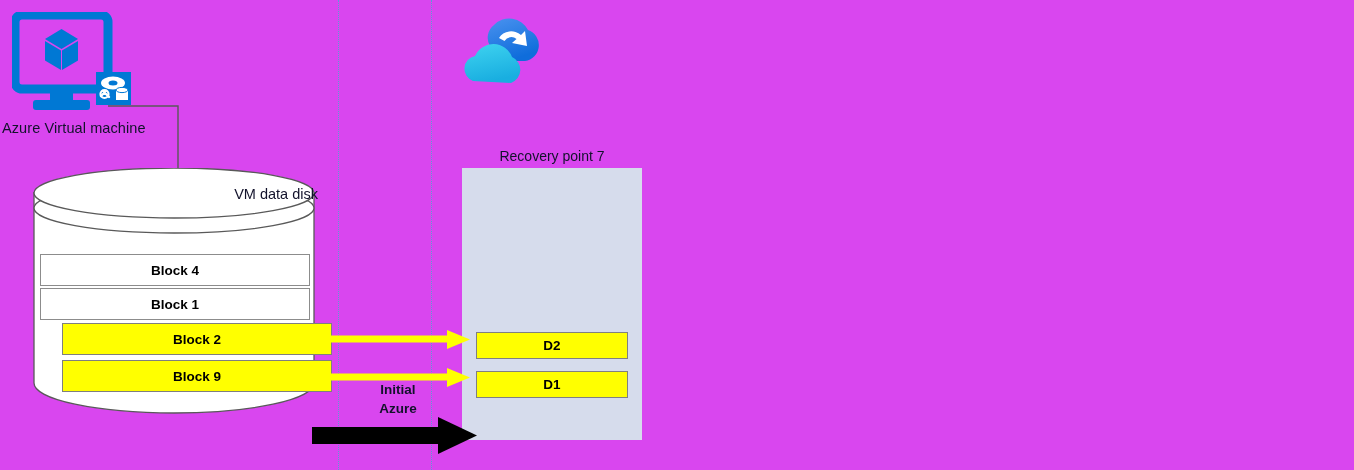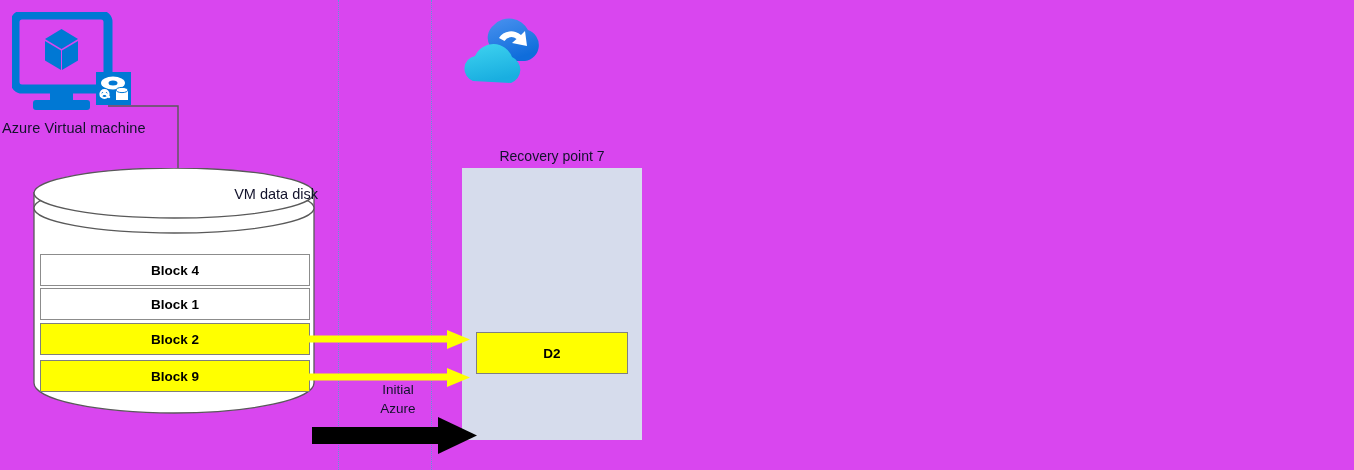--- a/index.html
+++ b/index.html
@@ -71,21 +71,21 @@
     box-sizing: border-box;
     border: 1px solid #8c8c8c;
     display: flex;
     align-items: center;
     justify-content: center;
     font-size: 13.5px;
     font-weight: bold;
     color: #000000;
     background: #ffffff;
   }
-  .block.highlight { background: #ffff00; border-color: #7f7f7f; }
+  .block.highlight { background: #ffff00; border-color: #7f7f7f; margin-left: 22px; }
 
   
   #rp-panel {
     left: 462px;
     top: 168px;
     width: 180px;
     height: 272px;
     background: #d6dcec;
   }
   #rp-title {
@@ -94,21 +94,21 @@
     width: 180px;
     text-align: center;
     font-size: 14px;
     color: #12122b;
     white-space: nowrap;
   }
   .dblock {
     position: absolute;
     left: 476px;
     width: 152px;
-    height: 42px;
+    height: 27px;
     box-sizing: border-box;
     background: #ffff00;
     border: 1.5px solid #808080;
     display: flex;
     align-items: center;
     justify-content: center;
     font-size: 13.5px;
     font-weight: bold;
     color: #000000;
   }
@@ -118,20 +118,21 @@
 
   
   #initial-backup {
     left: 348px;
     top: 380px;
     width: 100px;
     text-align: center;
     font-size: 13.5px;
     line-height: 19px;
     color: #12122b;
+    font-weight: bold;
   }
 </style>
 </head>
 <body>
 
 <div id="canvas">
 
   <div class="guide" style="left:338px"></div>
   <div class="guide" style="left:431px"></div>
 
@@ -215,20 +216,21 @@
 
   <div class="block" style="top:254px">Block 4</div>
   <div class="block" style="top:288px">Block 1</div>
   <div class="block highlight" style="top:323px">Block 2</div>
   <div class="block highlight" style="top:360px">Block 9</div>
 
   <div class="abs" id="rp-title">Recovery point 7</div>
   <div class="abs" id="rp-panel"></div>
 
   <div class="dblock" style="top:332px">D2</div>
+  <div class="dblock" style="top:371px">D1</div>
 
   <div class="abs" id="arrows">
     <svg width="1354" height="470" viewBox="0 0 1354 470">
 
       <g>
         <line x1="306" y1="339" x2="455" y2="339" stroke="#ffff00" stroke-width="7"></line>
         <polygon points="447,330 470,339.5 447,349" fill="#ffff00"></polygon>
       </g>
 
       <g>

